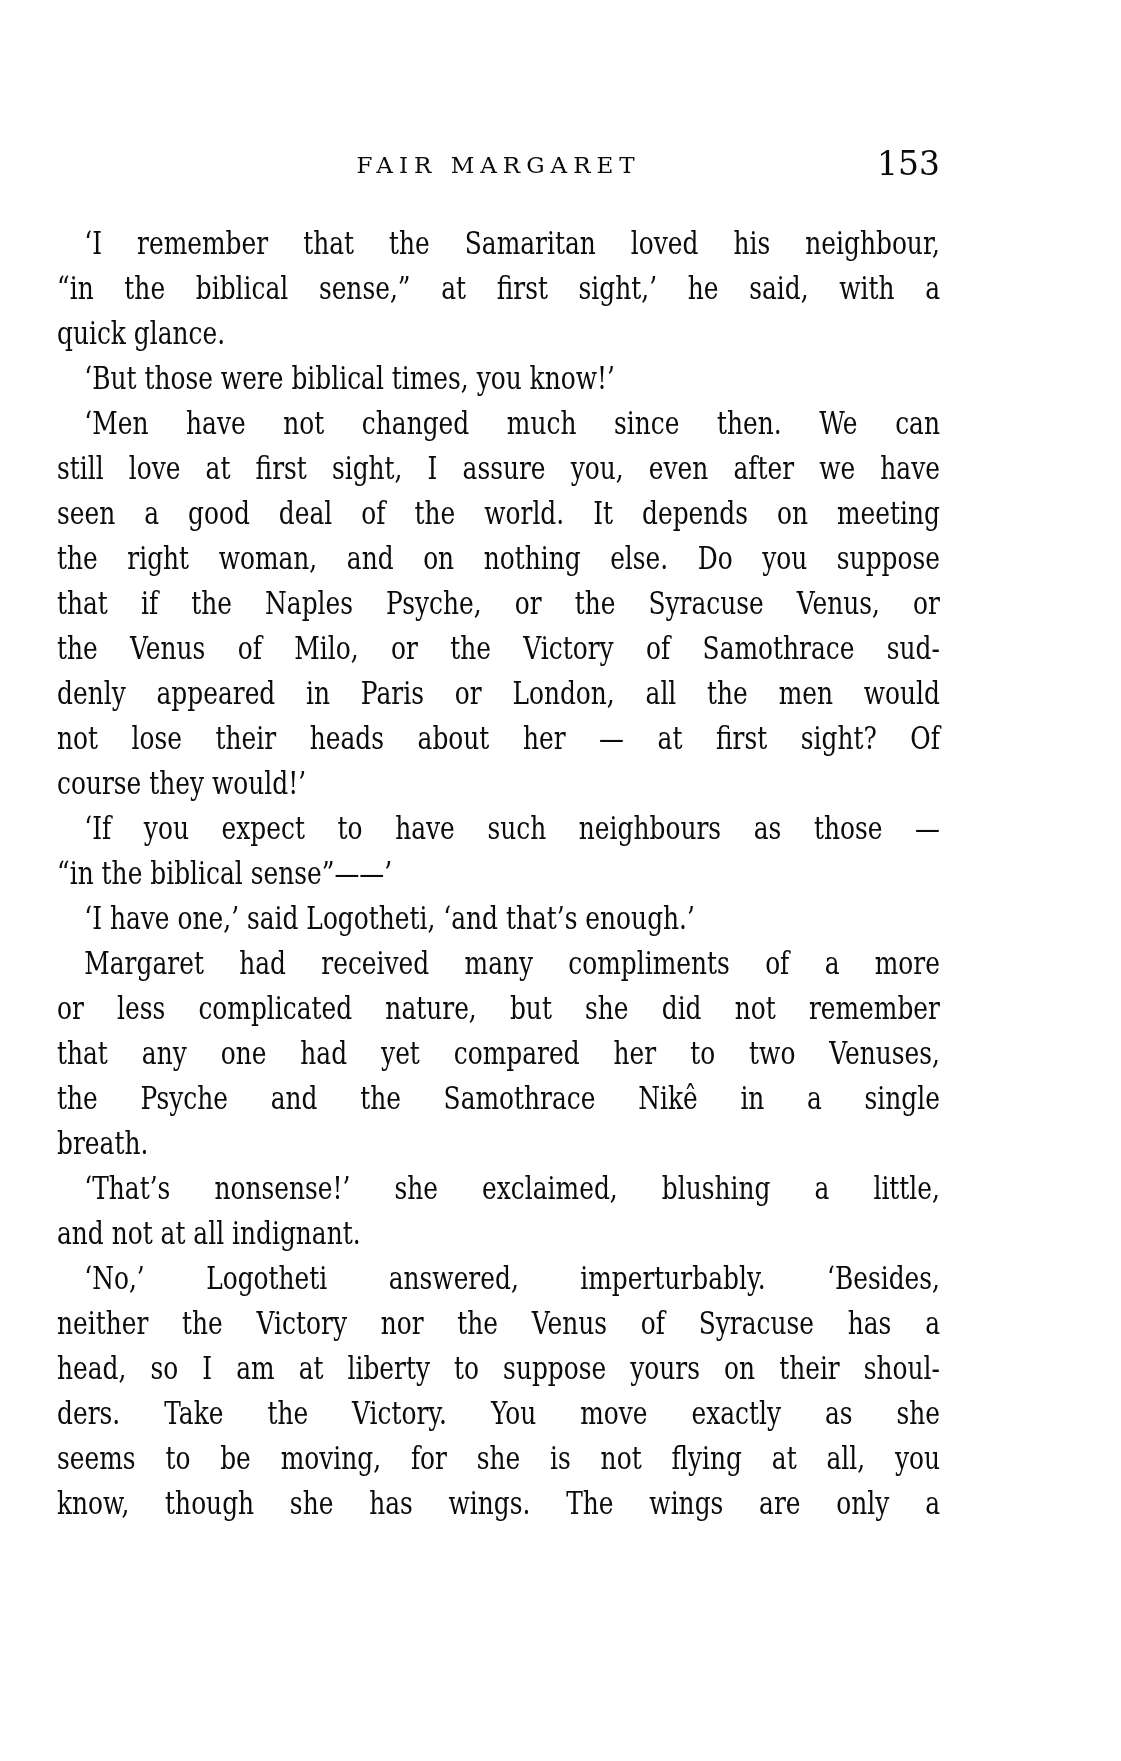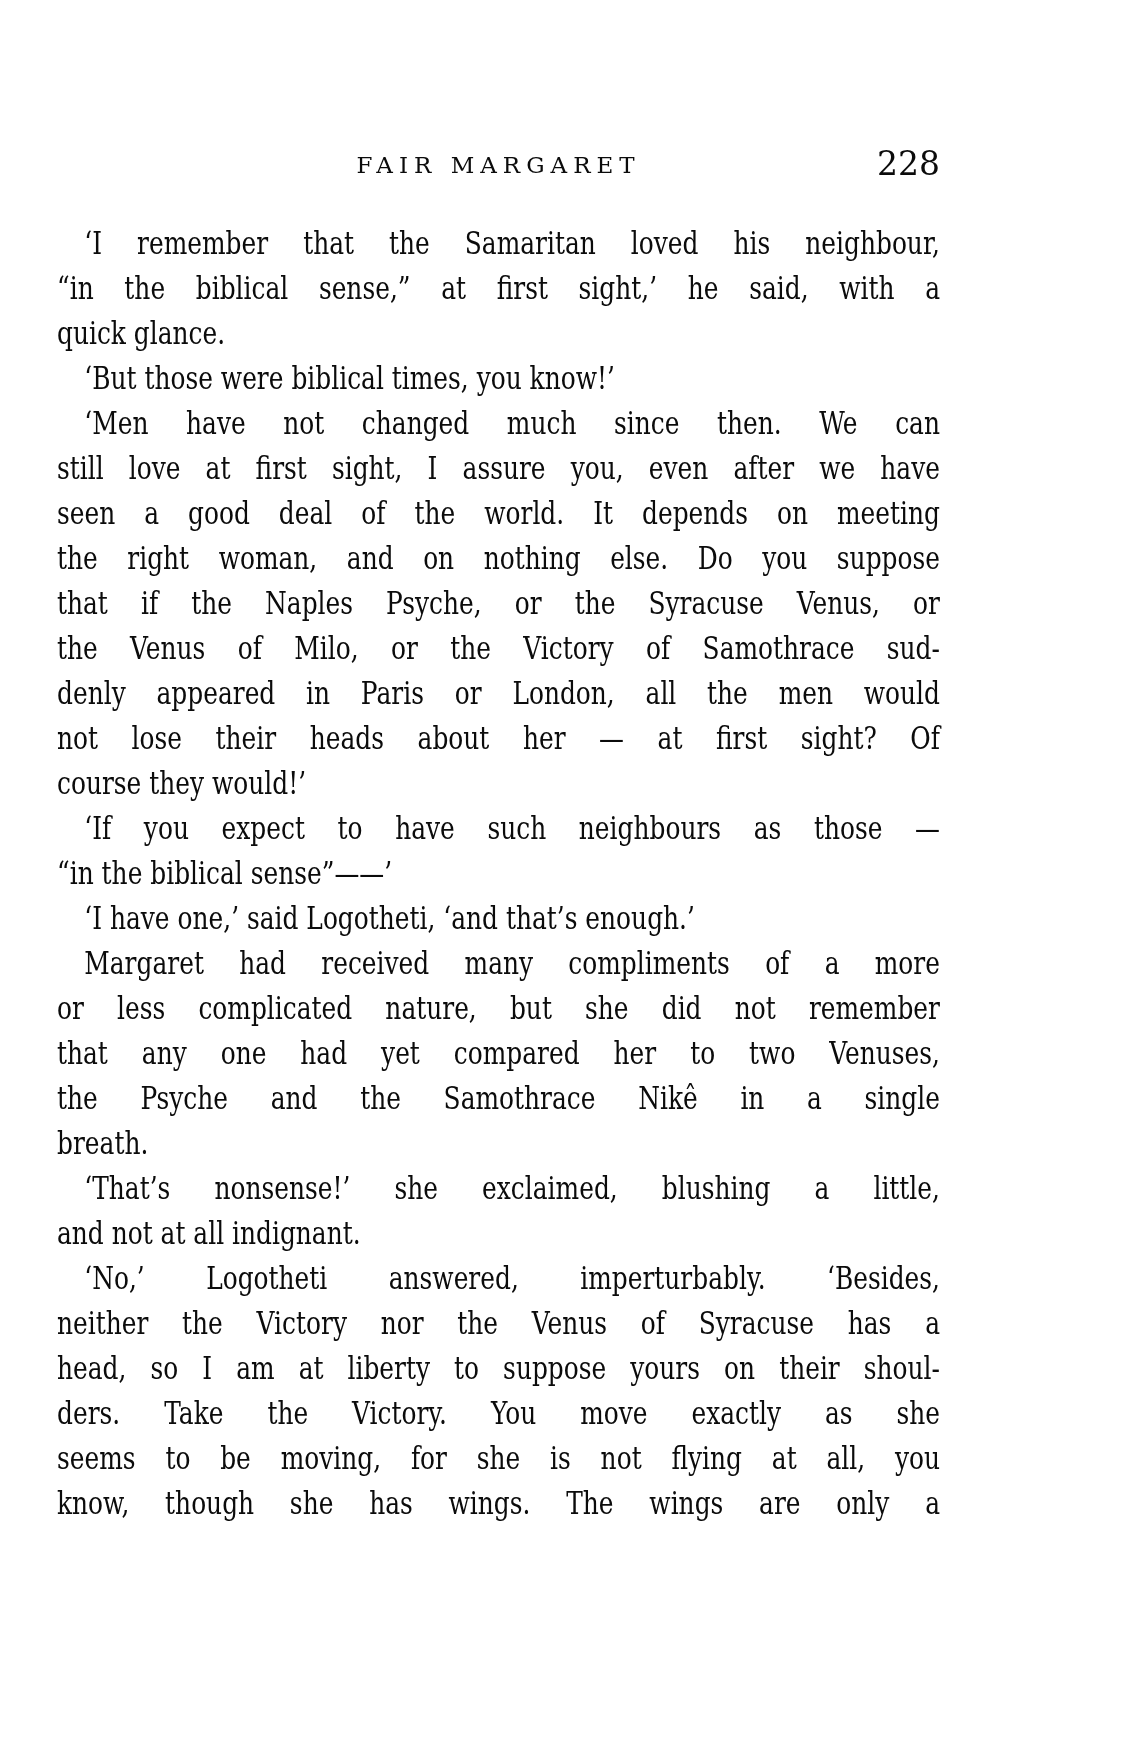--- a/index.html
+++ b/index.html
@@ -65,21 +65,21 @@
     text-align: left;
     text-align-last: left;
   }
 </style>
 </head>
 <body>
 
 <div class="page">
   <div class="header">
     <span class="running-title">FAIR MARGARET</span>
-    <span class="page-number">228</span>
+    <span class="page-number">153</span>
   </div>
   <div class="body">
       <div class="line indent">‘I remember that the Samaritan loved his neighbour,</div>
       <div class="line">“in the biblical sense,” at first sight,’ he said, with a</div>
       <div class="line last">quick glance.</div>
       <div class="line indent last">‘But those were biblical times, you know!’</div>
       <div class="line indent">‘Men have not changed much since then. We can</div>
       <div class="line">still love at first sight, I assure you, even after we have</div>
       <div class="line">seen a good deal of the world. It depends on meeting</div>
       <div class="line">the right woman, and on nothing else. Do you suppose</div>

